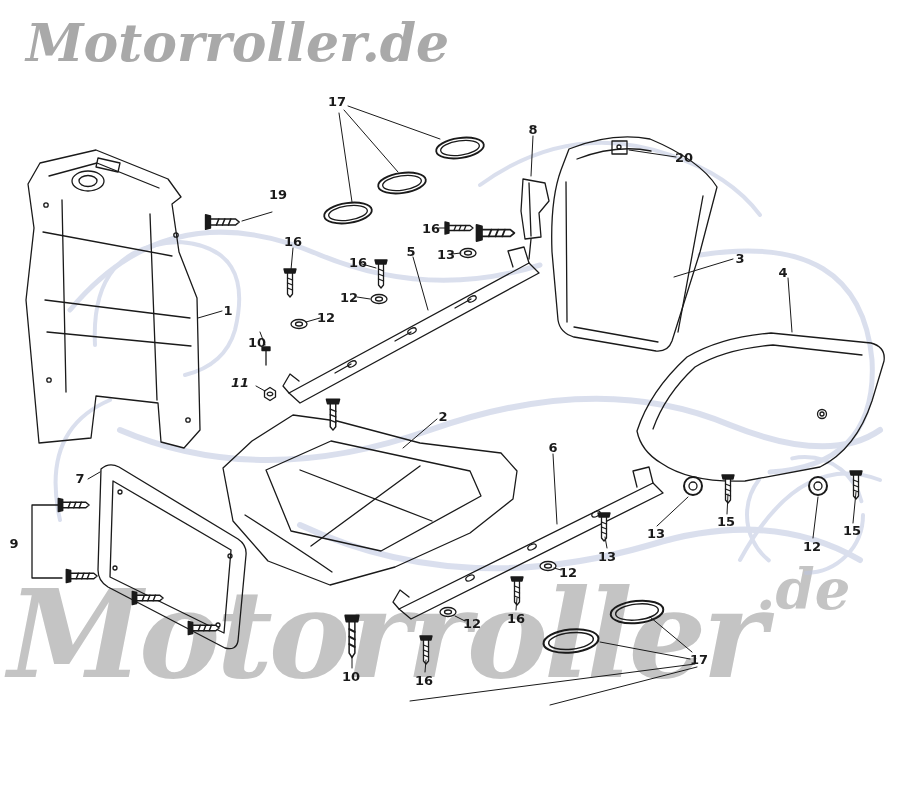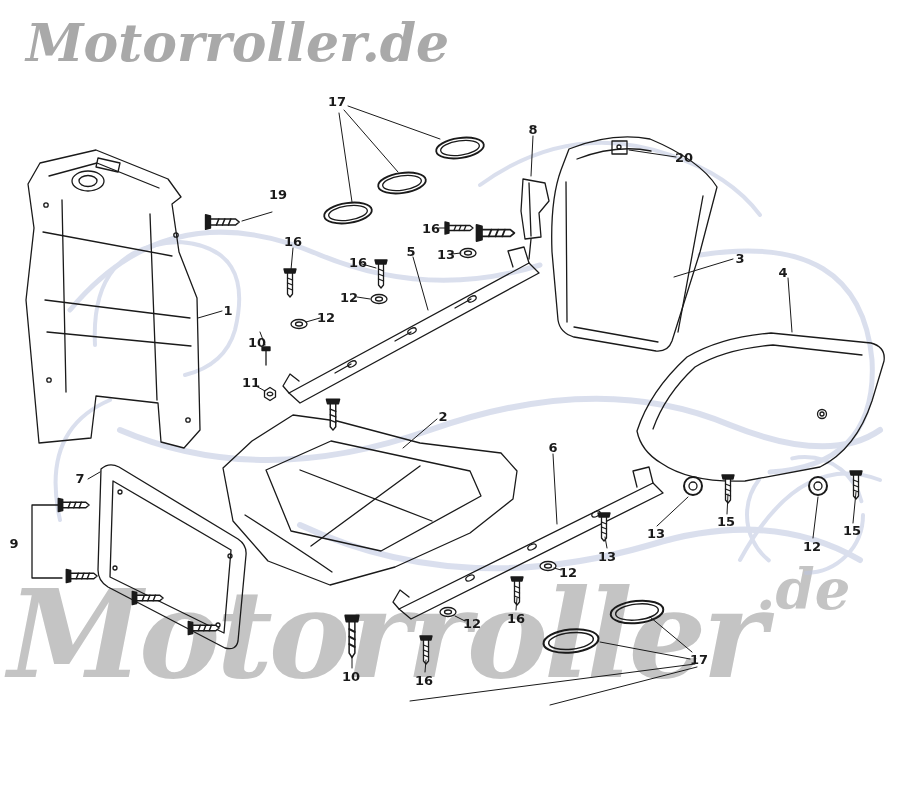--- a/index.html
+++ b/index.html
@@ -238,21 +238,21 @@
       <span class="callout" style="left: 337px; top: 101px;">17</span>
       <span class="callout" style="left: 278px; top: 194px;">19</span>
       <span class="callout" style="left: 293px; top: 241px;">16</span>
       <span class="callout" style="left: 358px; top: 262px;">16</span>
       <span class="callout" style="left: 431px; top: 228px;">16</span>
       <span class="callout" style="left: 446px; top: 254px;">13</span>
       <span class="callout" style="left: 411px; top: 251px;">5</span>
       <span class="callout" style="left: 349px; top: 297px;">12</span>
       <span class="callout" style="left: 326px; top: 317px;">12</span>
       <span class="callout" style="left: 257px; top: 326px; margin-top: 16px;">10</span>
-      <span class="callout" style="left: 251px; top: 382px;">11</span>
+      <span class="callout" style="left: 240px; top: 382px; font-style: italic;">11</span>
       <span class="callout" style="left: 228px; top: 310px;">1</span>
       <span class="callout" style="left: 443px; top: 416px;">2</span>
       <span class="callout" style="left: 533px; top: 129px;">8</span>
       <span class="callout" style="left: 684px; top: 157px;">20</span>
       <span class="callout" style="left: 740px; top: 258px;">3</span>
       <span class="callout" style="left: 783px; top: 272px;">4</span>
       <span class="callout" style="left: 553px; top: 447px;">6</span>
       <span class="callout" style="left: 80px; top: 478px;">7</span>
       <span class="callout" style="left: 14px; top: 543px;">9</span>
       <span class="callout" style="left: 656px; top: 533px;">13</span>

